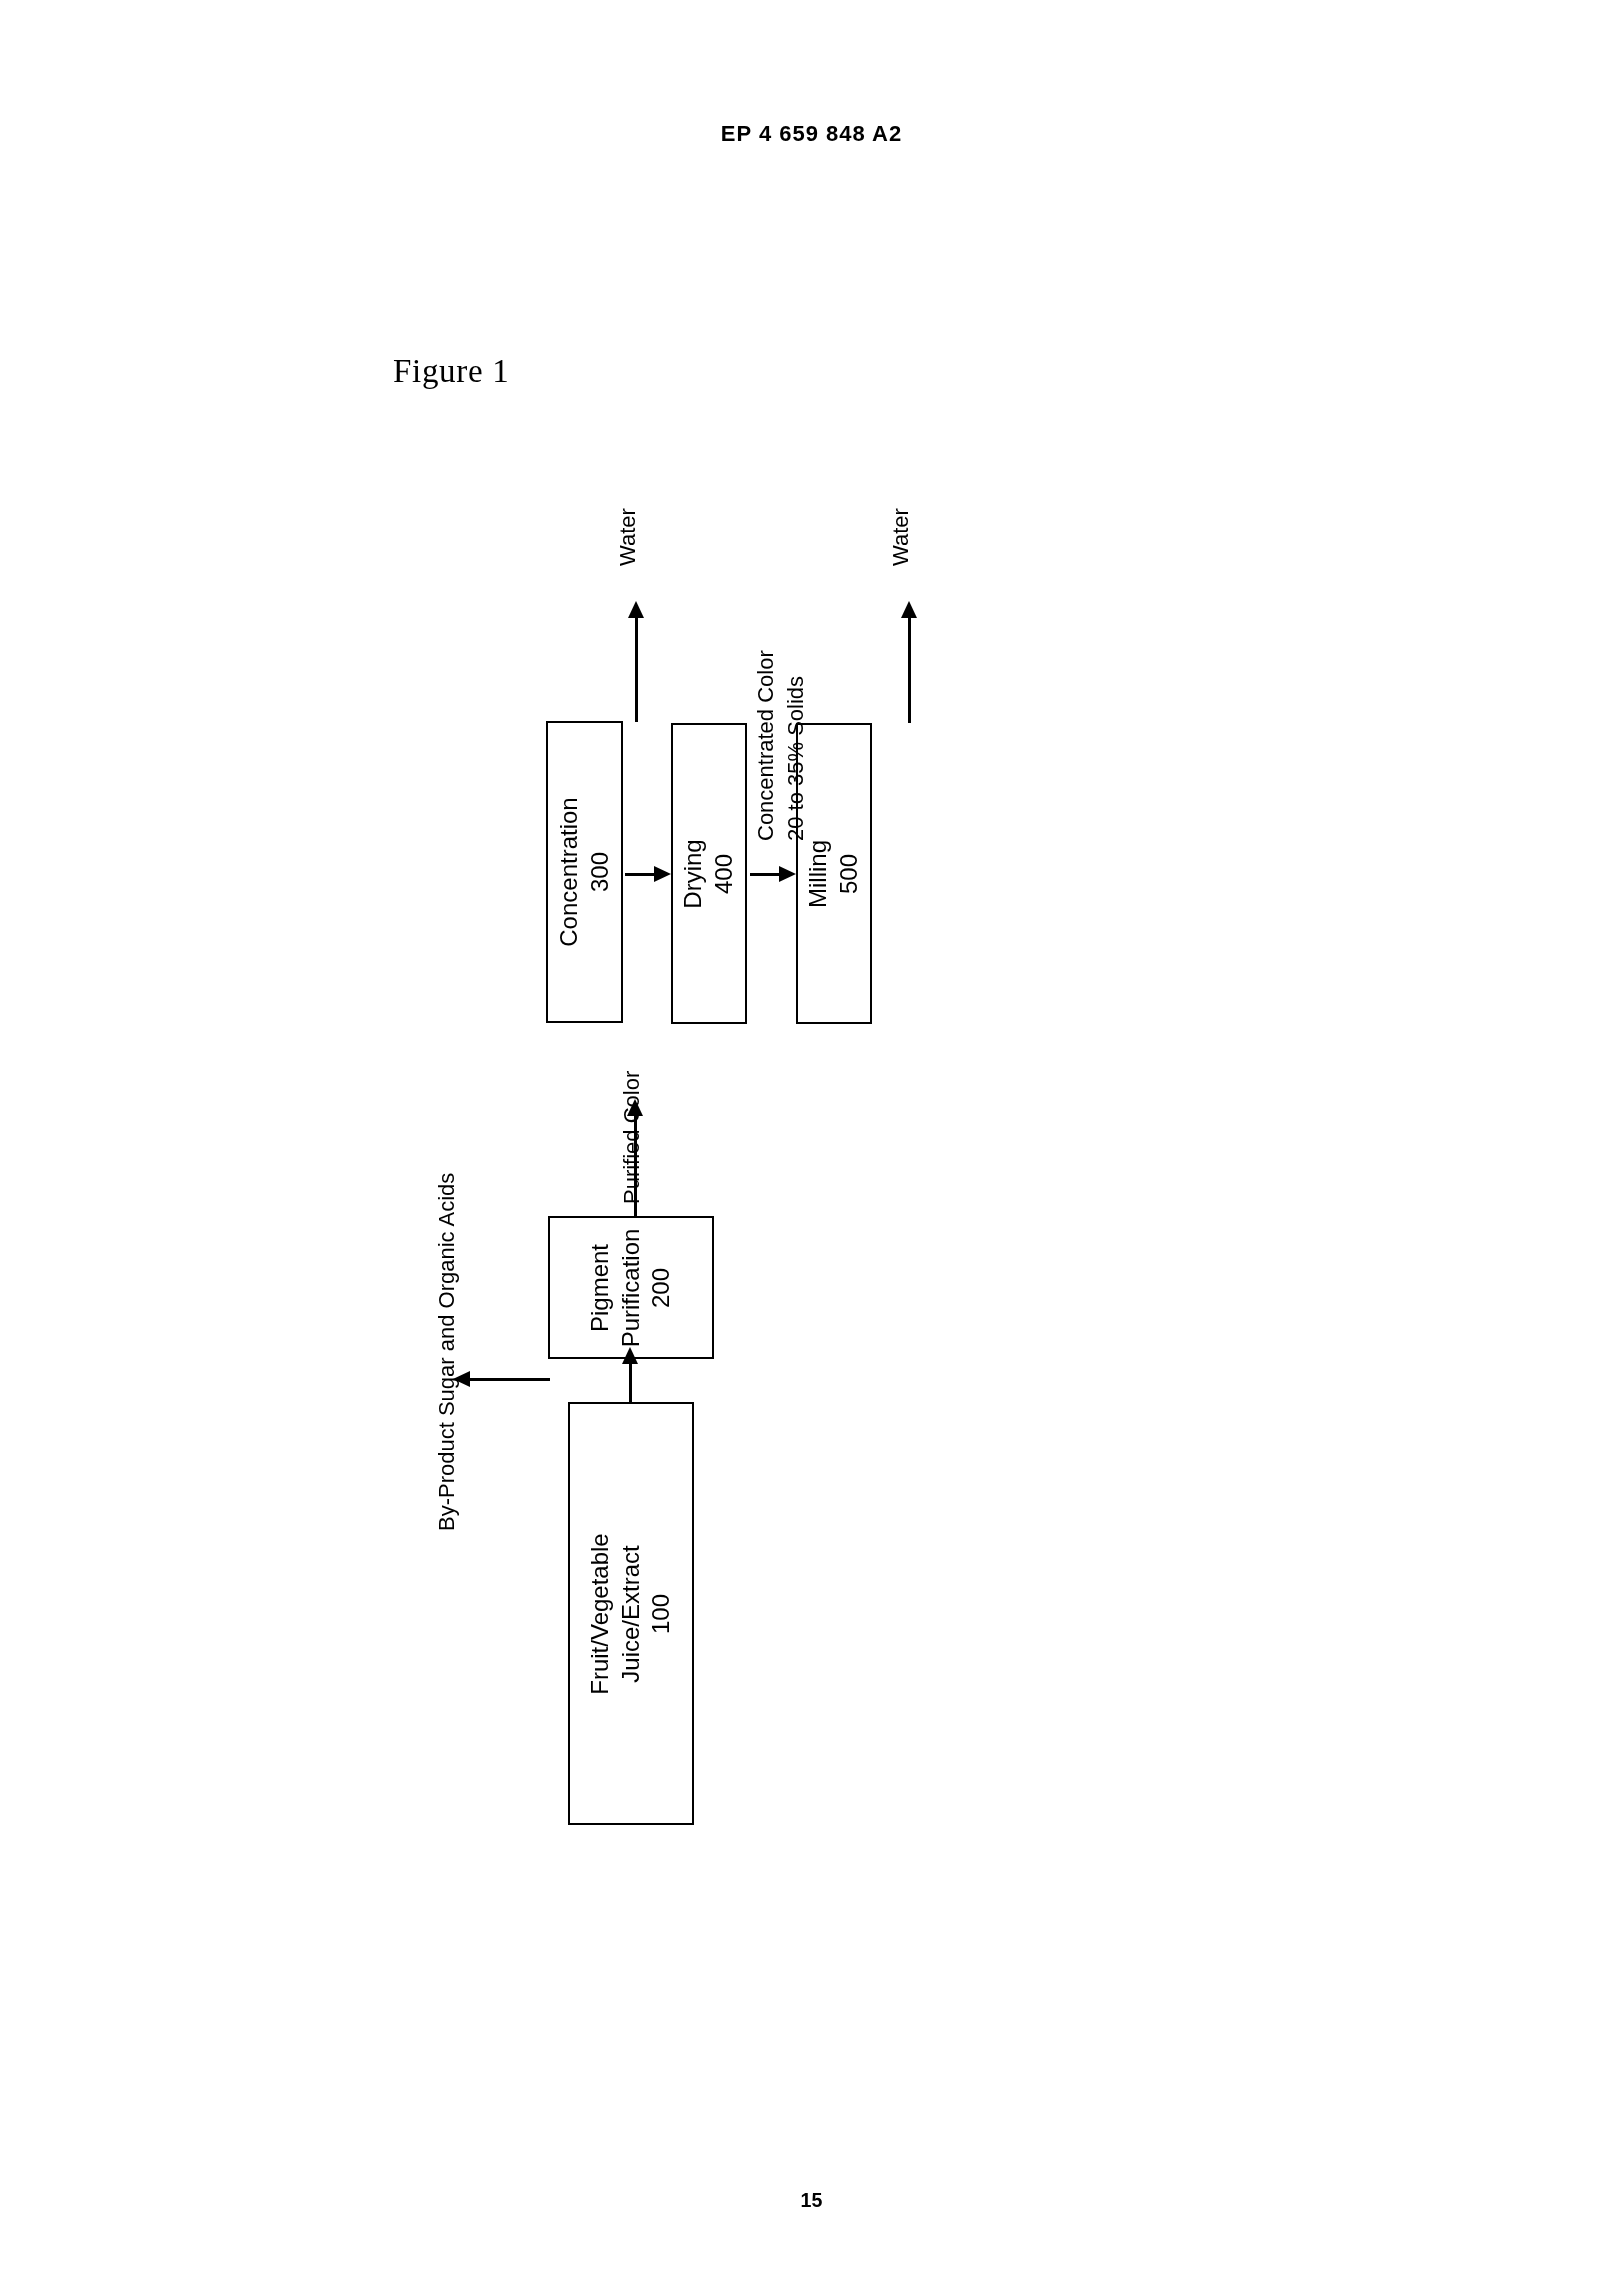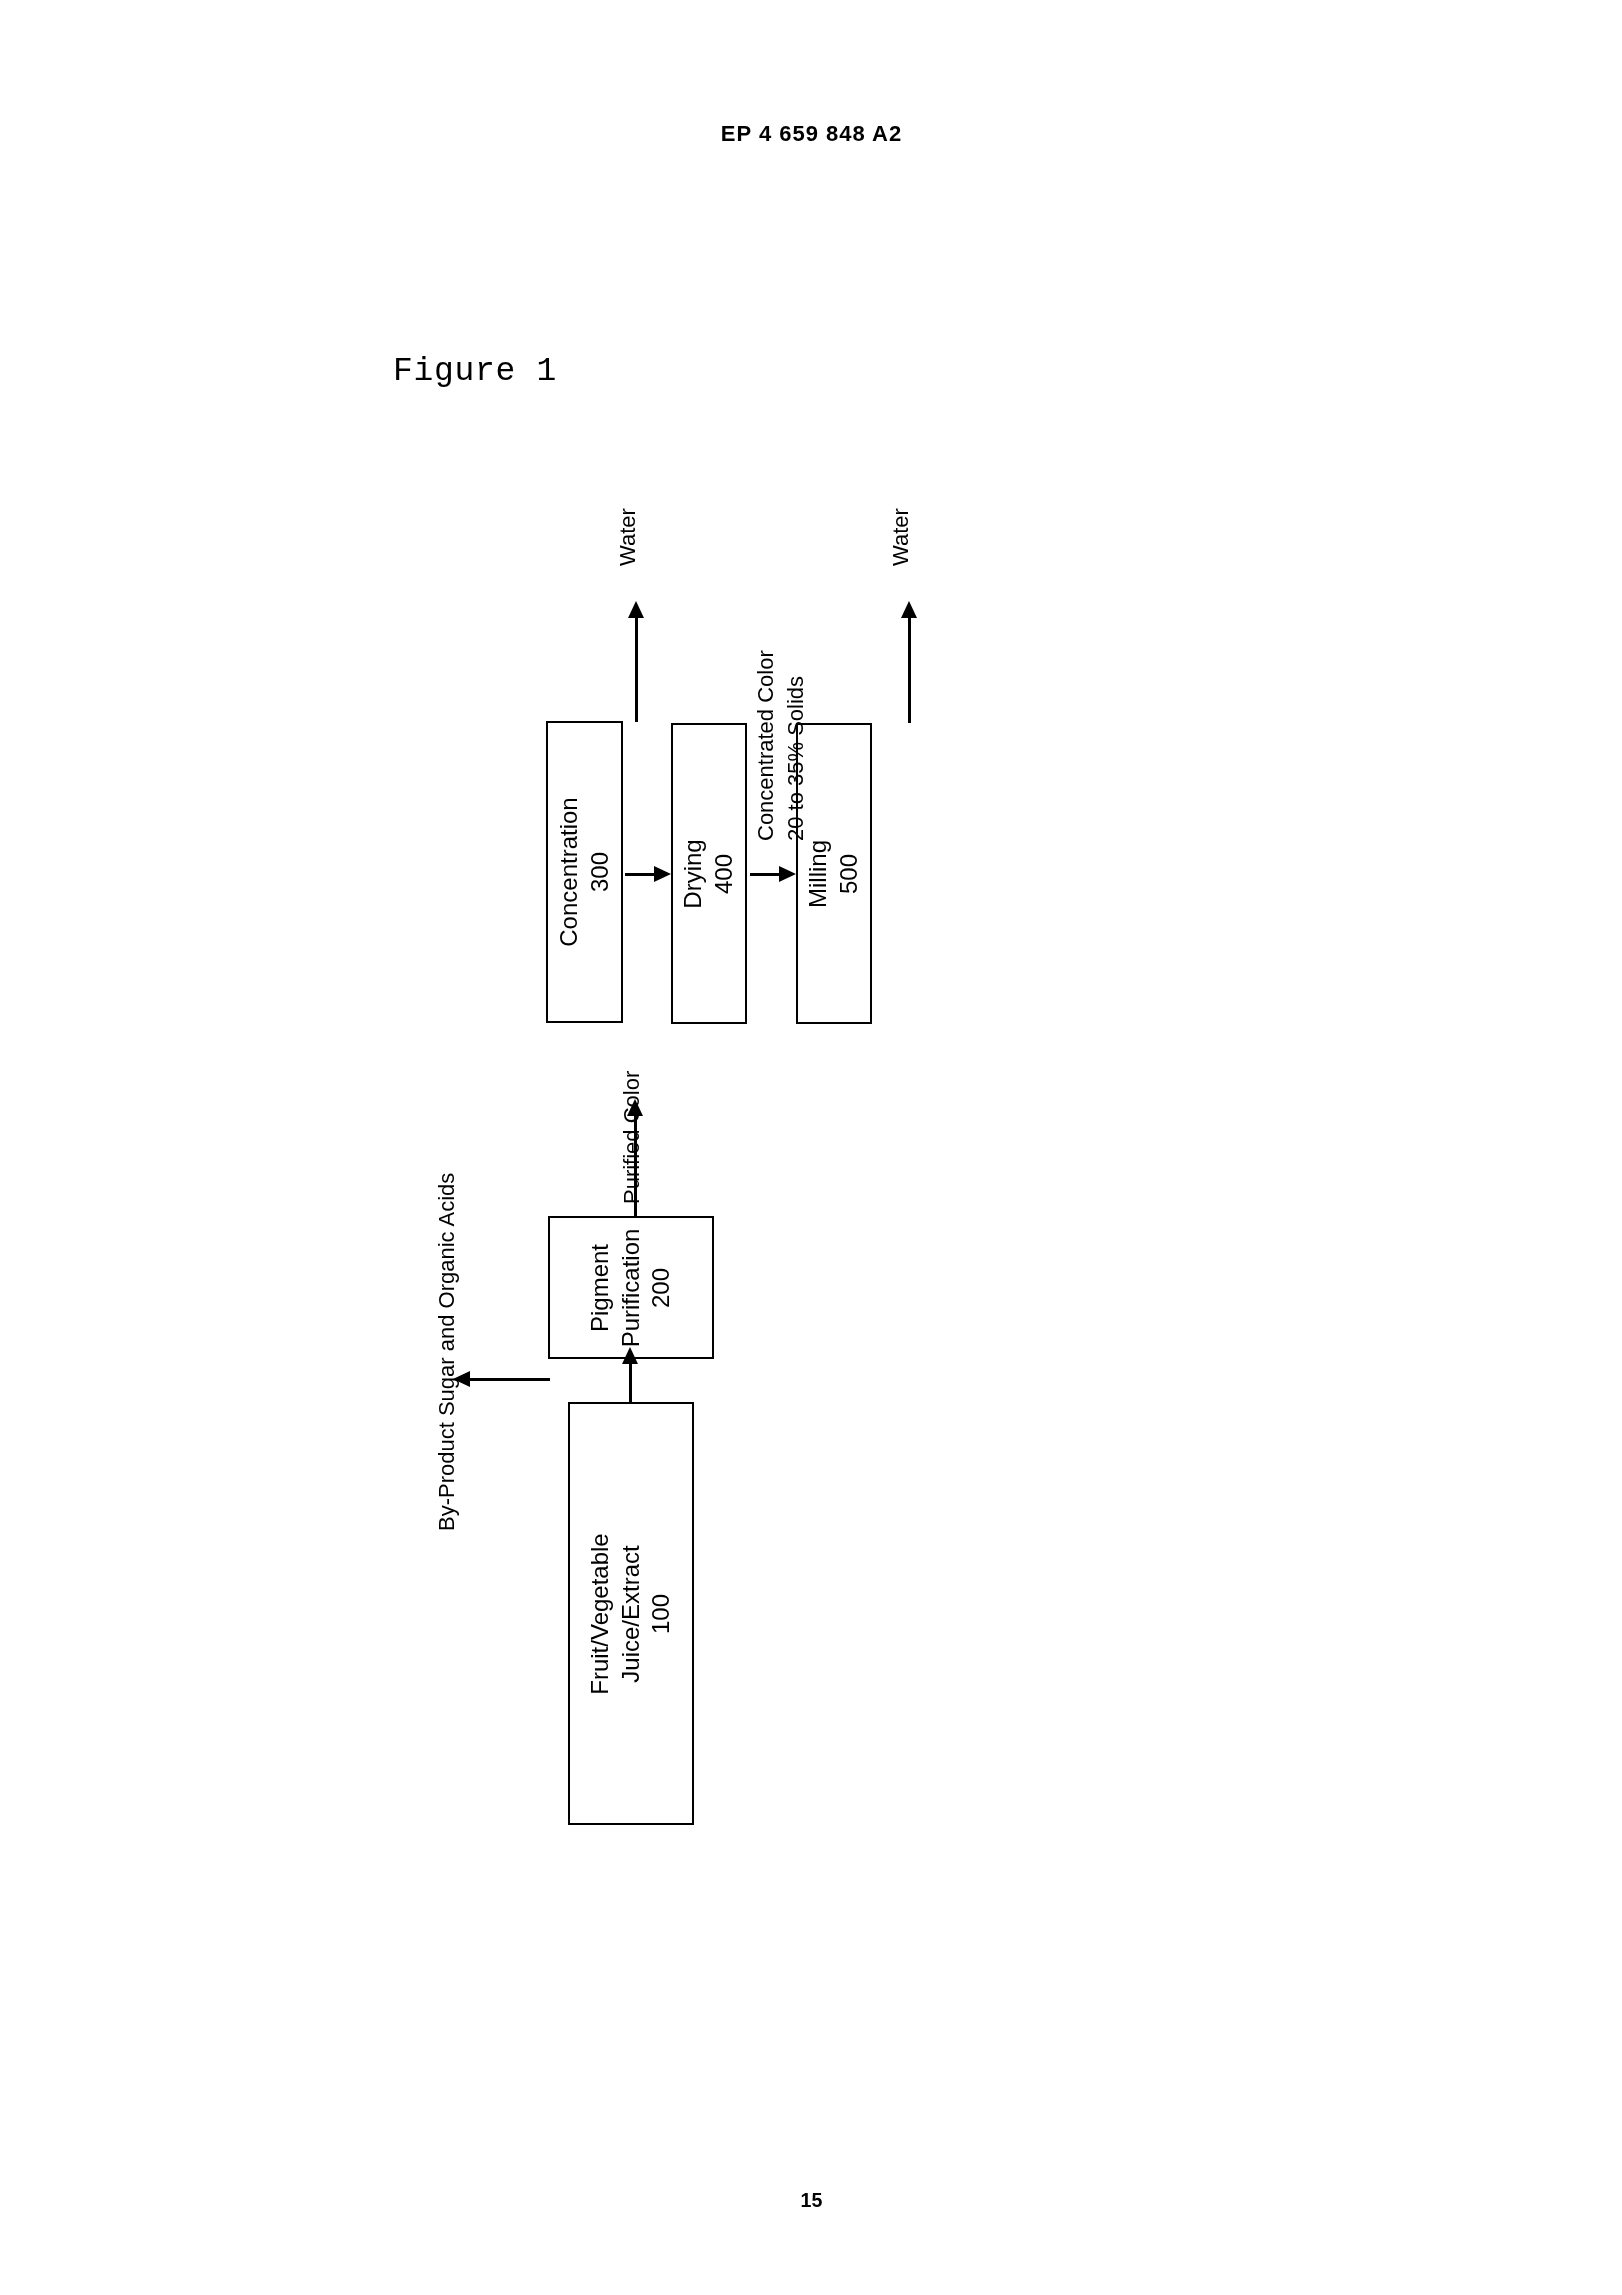--- a/index.html
+++ b/index.html
@@ -35,21 +35,21 @@
     width: 1623px;
     text-align: center;
     font-family: "Liberation Sans", sans-serif;
     font-weight: bold;
     font-size: 19.6px;
   }
   .figure-caption {
     position: absolute;
     top: 353px;
     left: 393px;
-    font-family: Liberation Mono, monospace;
+    font-family: Liberation Serif, serif;
     font-size: 33px;
     letter-spacing: 0.7px;
     white-space: nowrap;
   }
 
   
   #diagram {
     position: absolute;
     left: 0;
     top: 0;

